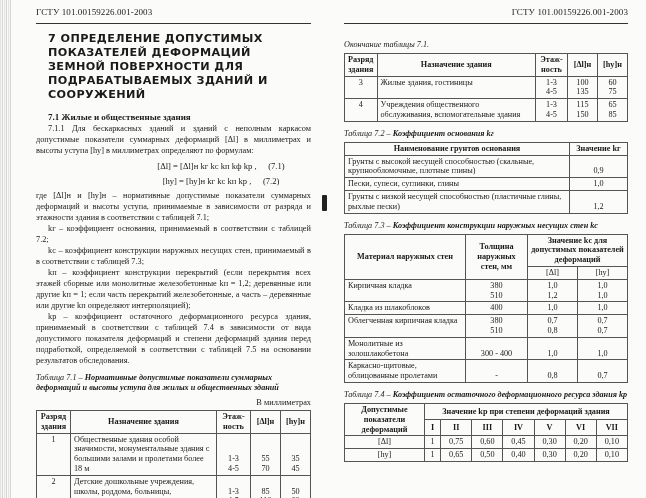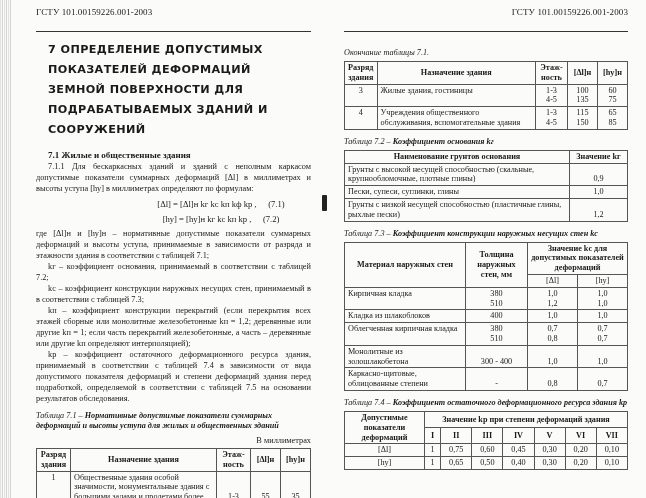--- a/index.html
+++ b/index.html
@@ -6,23 +6,23 @@
   html, body { width: 646px; height: 498px; overflow: hidden; background: #fff; }
   body { font-family: "Liberation Serif", serif; color: #1a1a1a; position: relative; }
   .spread { position: absolute; left: 0; top: 0; width: 646px; height: 498px; background: #fbfbfa; }
   .binding-left { position: absolute; left: 0; top: 0; width: 12px; height: 498px;
     background: repeating-linear-gradient(90deg, #ddd 0 1px, #f5f5f5 1px 2px, #ccc 2px 3px, #fafafa 3px 4px); opacity: .8; }
   .gutter { position: absolute; left: 318px; top: 0; width: 12px; height: 498px; }
   .gutter-mark { position: absolute; left: 4px; top: 195px; width: 5px; height: 16px; background: #222; border-radius: 1px; }
   .page { position: absolute; top: 0; height: 498px; }
   .page.left { left: 36px; width: 275px; }
   .page.right { left: 344px; width: 284px; }
-  .runhead { font-size: 9px; border-bottom: 1px solid #333; padding-bottom: 14px; margin-top: 7px; letter-spacing: .1px; }
+  .runhead { font-size: 9px; border-bottom: 1px solid #333; padding-bottom: 6px; margin-top: 7px; letter-spacing: .1px; }
   .runhead.right { text-align: right; }
-  h1.chapter { font-family: "DejaVu Sans", sans-serif; font-size: 11.2px; font-weight: bold; line-height: 20px;
+  h1.chapter { font-family: "DejaVu Sans", sans-serif; font-size: 11.2px; font-weight: bold; line-height: 14px;
     margin: 8px 0 10px 12px; letter-spacing: .4px; }
   h2.section { font-size: 9px; font-weight: bold; margin-bottom: 1px; text-indent: 12px; }
   p.body { font-size: 8.3px; line-height: 11px; text-align: justify; text-indent: 12px; }
   p.body.noindent { text-indent: 0; }
   .formula { font-size: 8.6px; display: flex; justify-content: center; padding-left: 95px; margin: 5px 0 4px; }
   .formula .num { width: 28px; text-align: right; }
   .tcap { font-size: 8.2px; font-style: italic; line-height: 10px; margin-top: 7px; }
   .tcap b { font-weight: bold; }
   .units { font-size: 8.3px; text-align: right; margin: 5px 0 3px; }
   table { border-collapse: collapse; width: 100%; font-size: 8.2px; line-height: 9.8px; margin-top: 3px; }
@@ -204,21 +204,21 @@
         <td class="c" style="white-space:pre-line">0,7
 0,7</td>
       </tr>
       <tr>
         <td>Монолитные из золошлакобетона</td>
         <td class="c b">300 - 400</td>
         <td class="c b">1,0</td>
         <td class="c b">1,0</td>
       </tr>
       <tr>
-        <td>Каркасно-щитовые, облицованные степени</td>
+        <td>Каркасно-щитовые, облицованные пролетами</td>
         <td class="c b">-</td>
         <td class="c b">0,8</td>
         <td class="c b">0,7</td>
       </tr>
     </tbody>
       </table>
 
     <div class="tcap">
       <span>Таблица 7.4 –</span>
       <b>Коэффициент остаточного деформационного ресурса здания kр</b>

